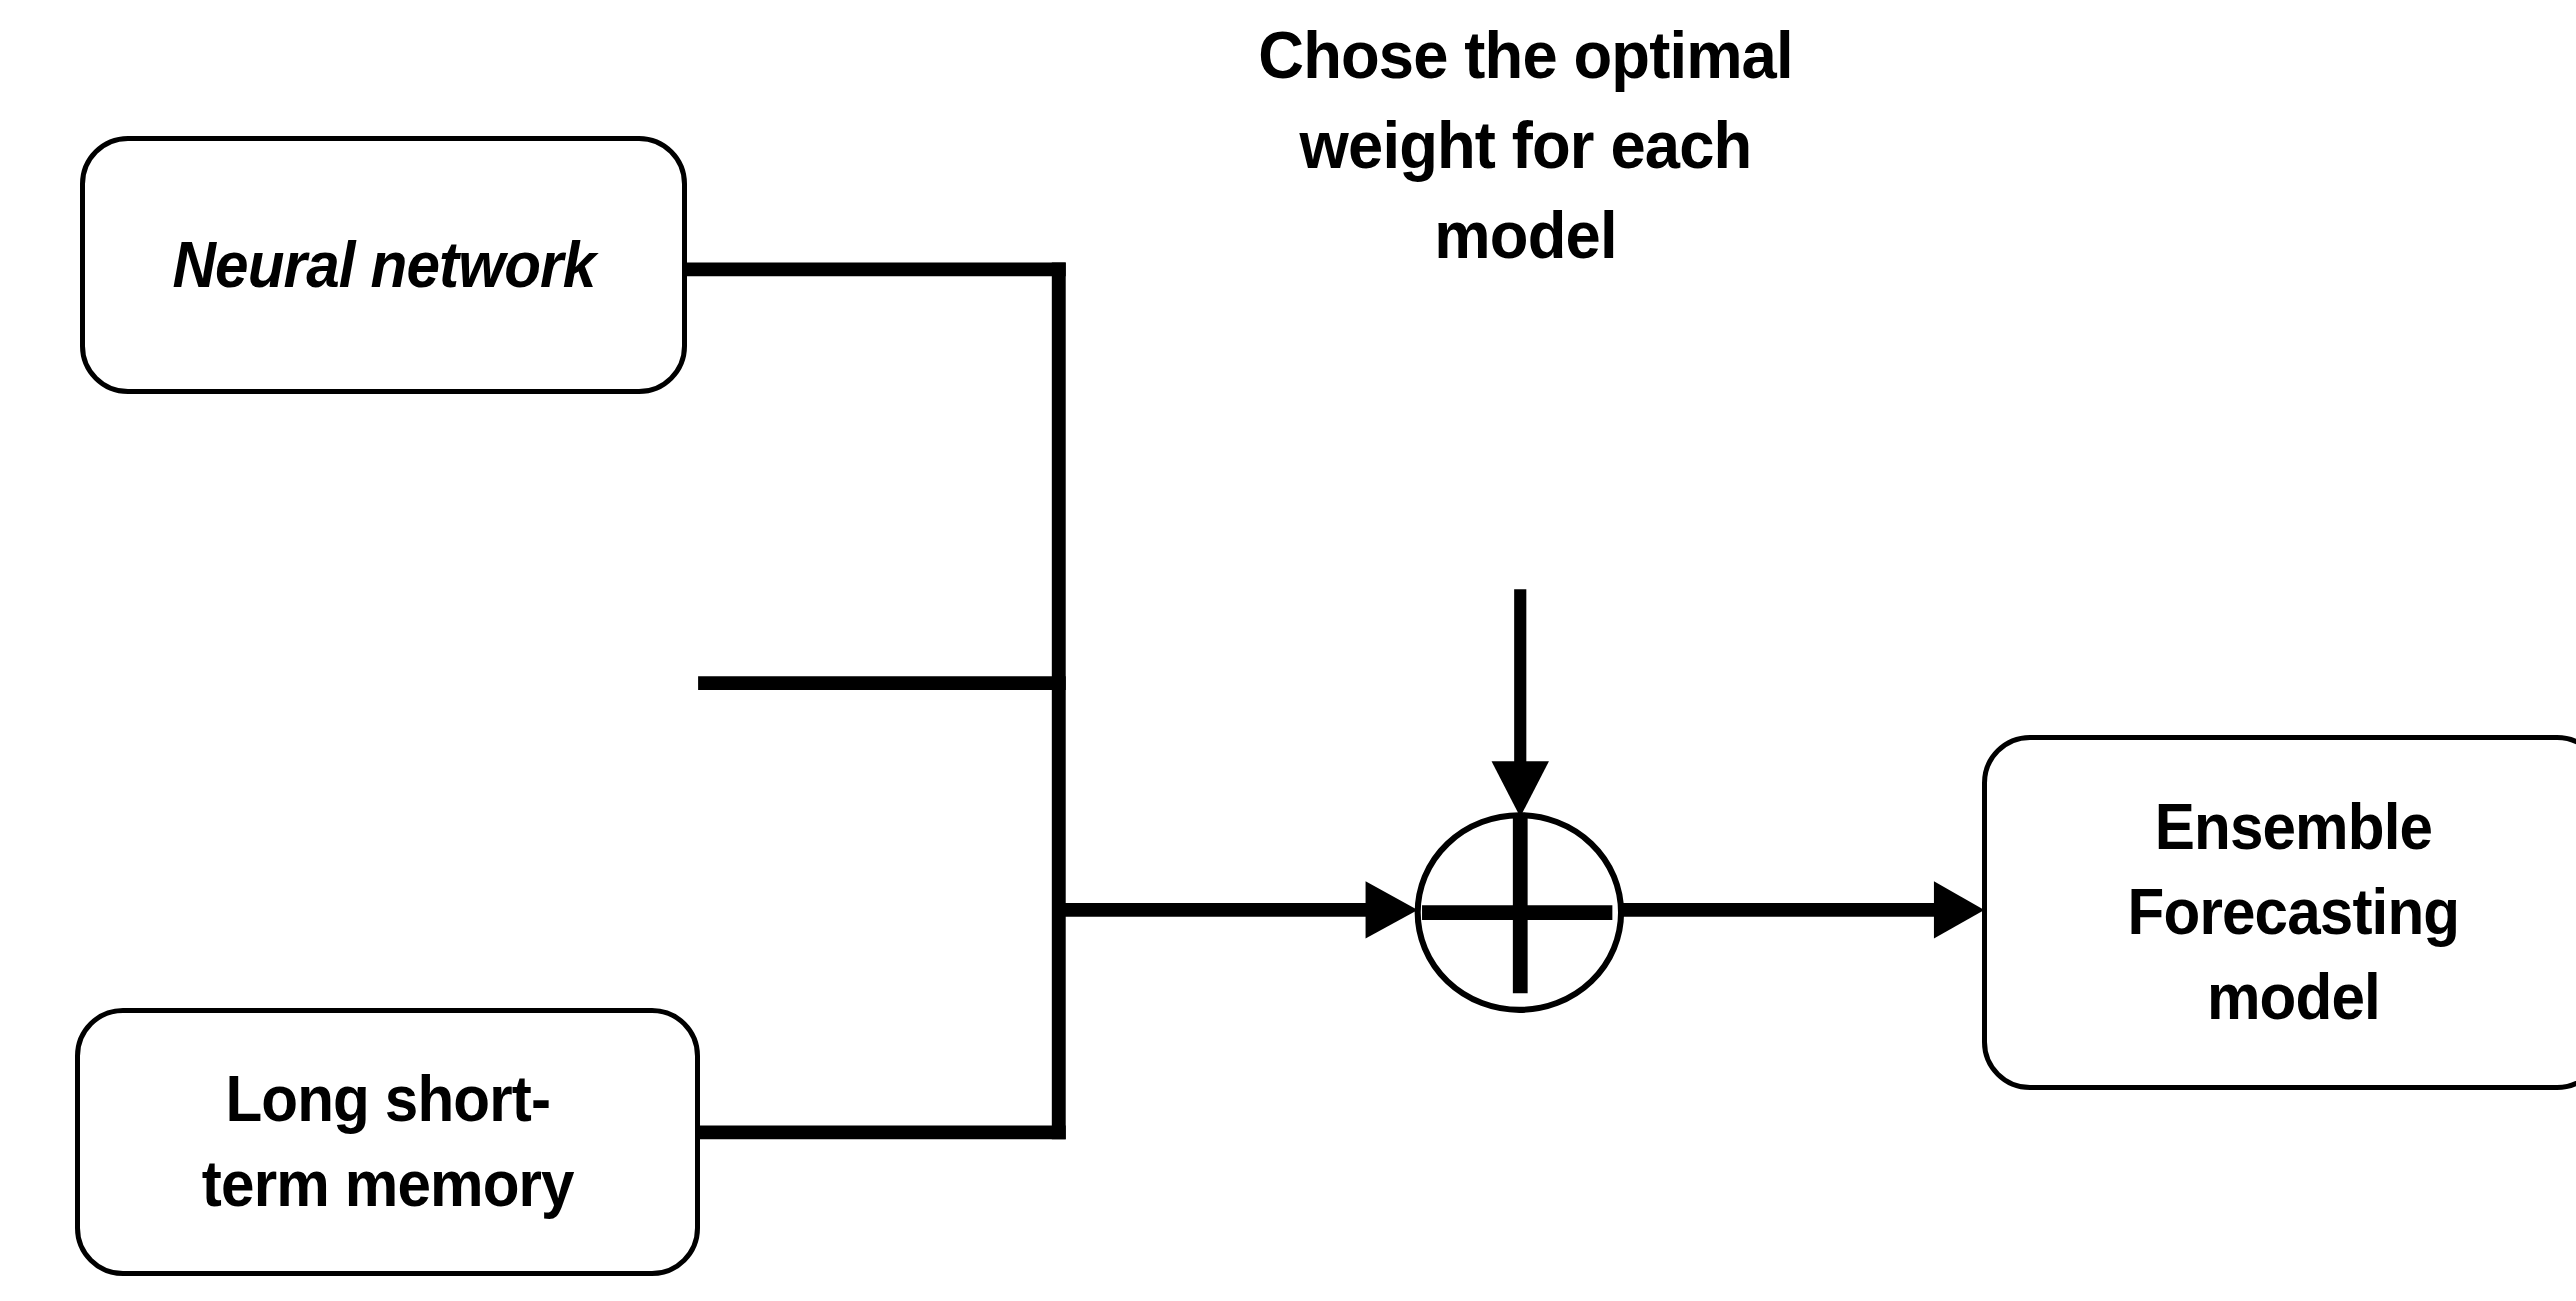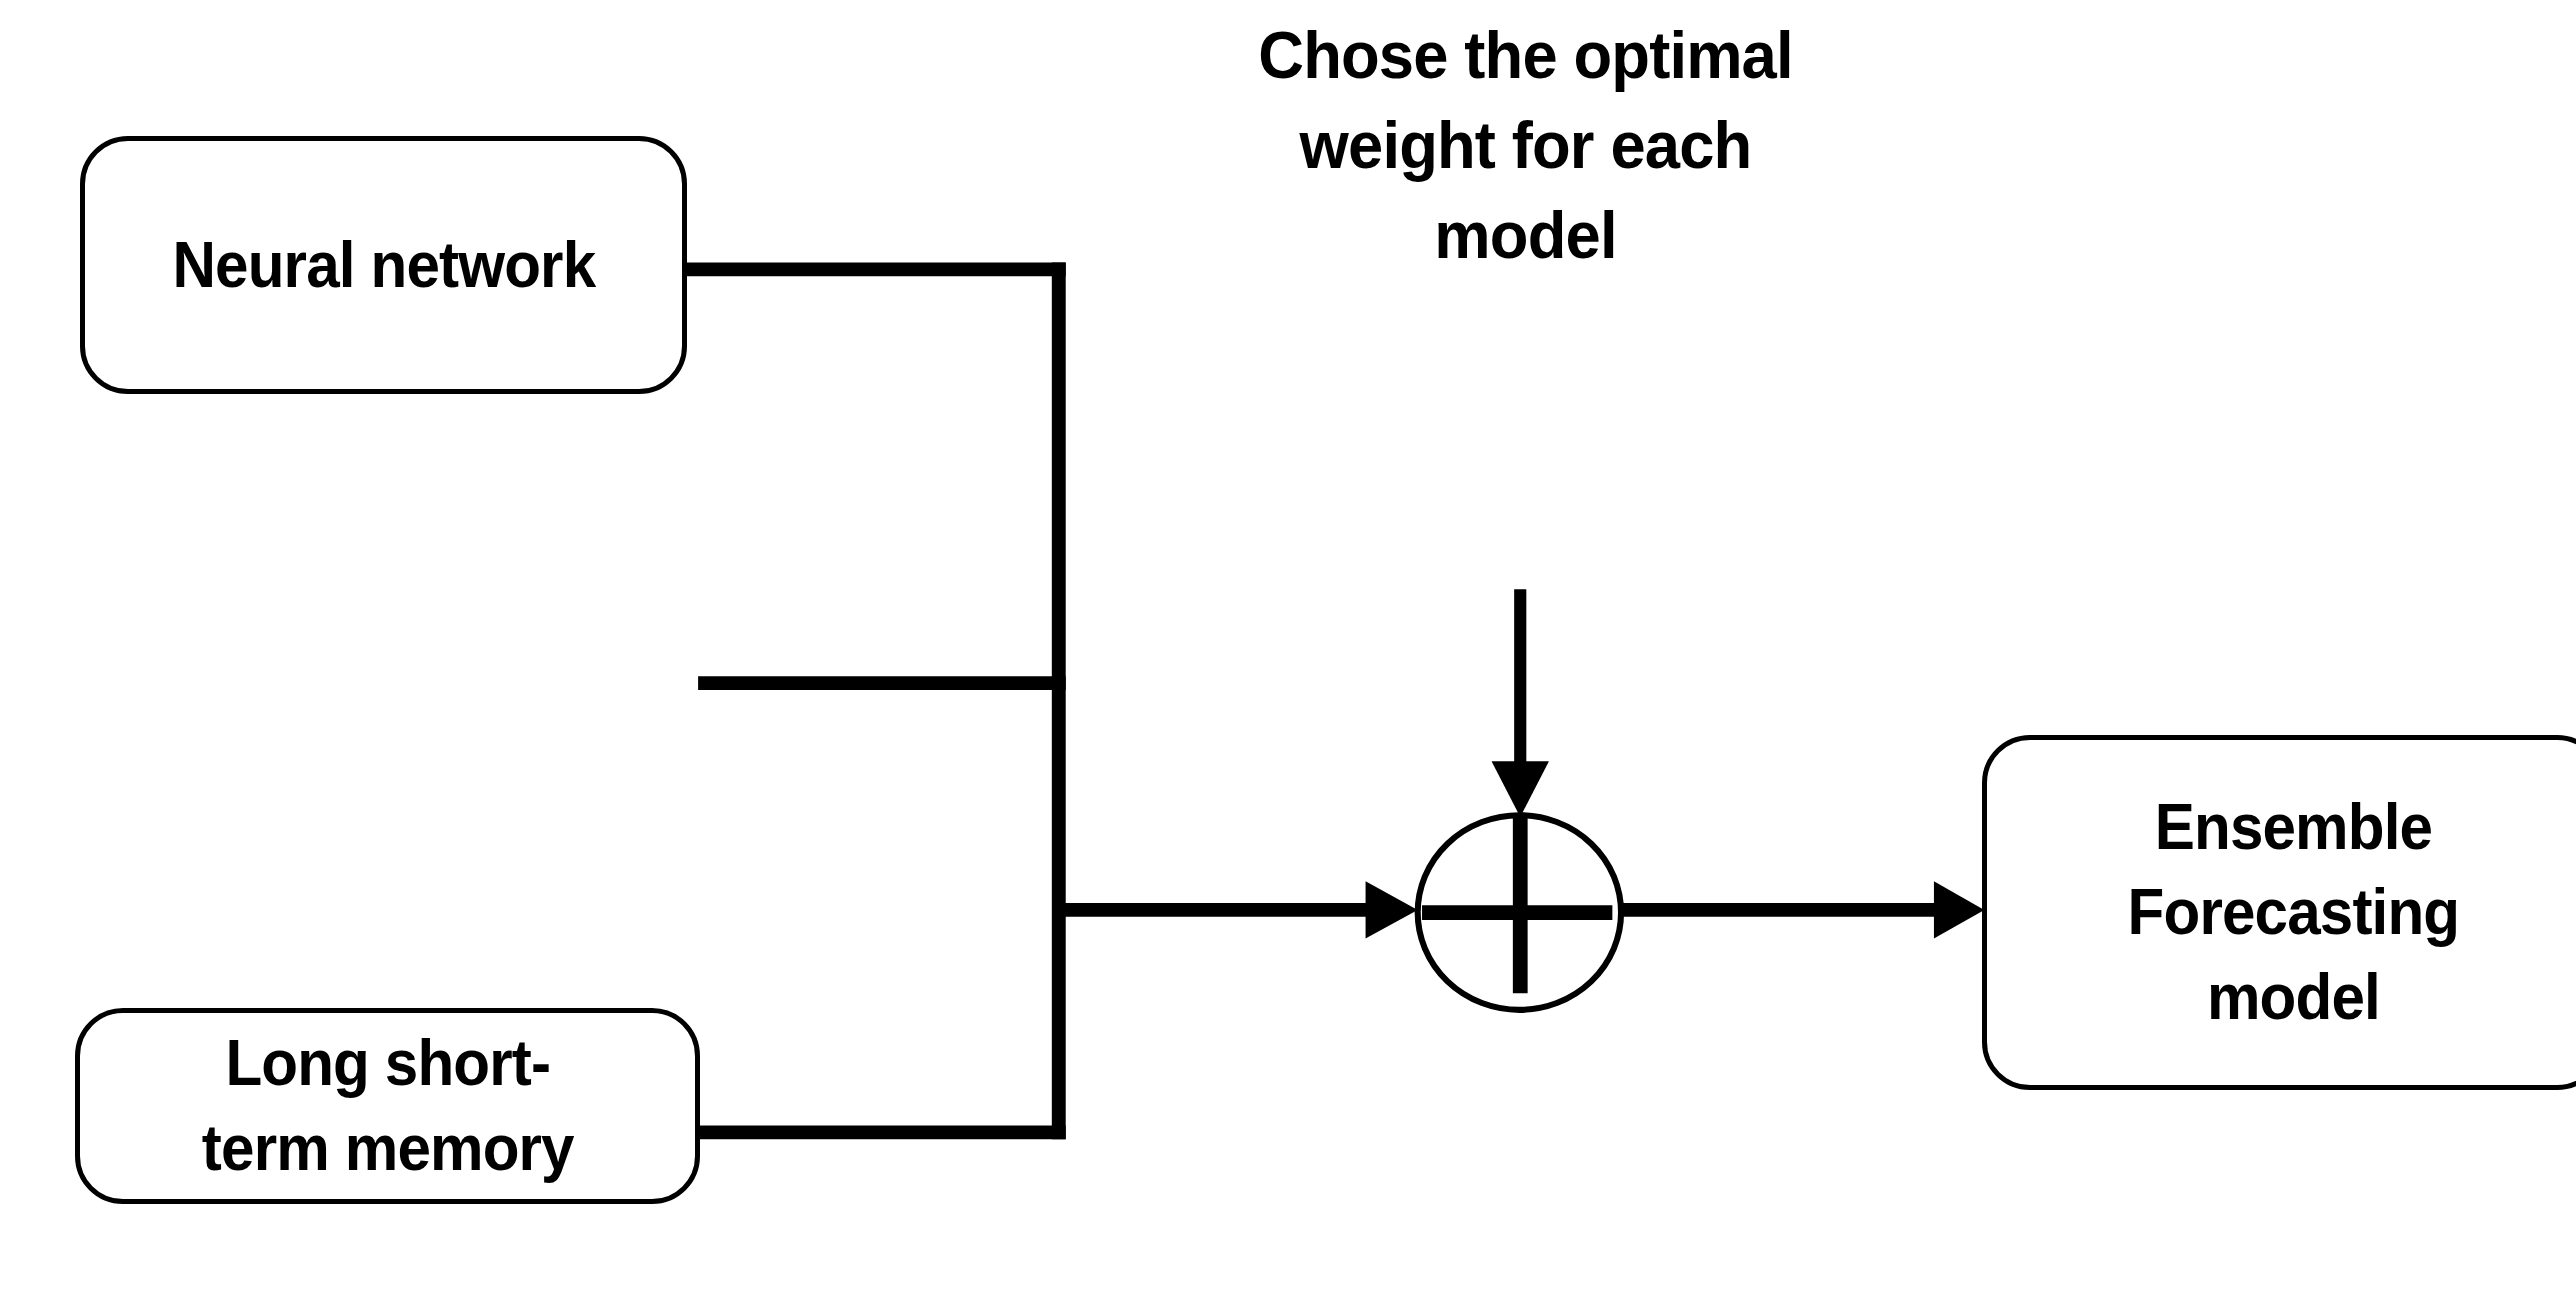--- a/index.html
+++ b/index.html
@@ -37,23 +37,23 @@
     text-align:center;
     font-weight:bold;
     font-size:66px;
     line-height:90px;
     white-space:pre-line;
     transform:scaleX(0.96);
     letter-spacing:-0.9px;
     z-index:1;
   }
   
-  .node-neural    {left:32px;  top:136px;  width:607px; height:258px;}
+  .node-neural    {left:32px;  top:136px;  width:607px; height:258px;font-style:italic;}
   .node-bayes     {left:26px;  top:554px;  width:628px; height:262px;}
-  .node-lstm      {left:27px;  top:1008px; width:625px; height:196px;}
+  .node-lstm      {left:27px;  top:1008px; width:625px; height:268px;}
   .node-optimizer {left:1165px;top:329px;  width:615px; height:262px;}
   .node-ensemble  {left:1934px;top:735px;  width:623px; height:355px;}
 </style>
 </head>
 <body>
 
 <div class="canvas">
 
   <svg class="wires" width="2576" height="1301" viewBox="0 0 2964 1497">
 

